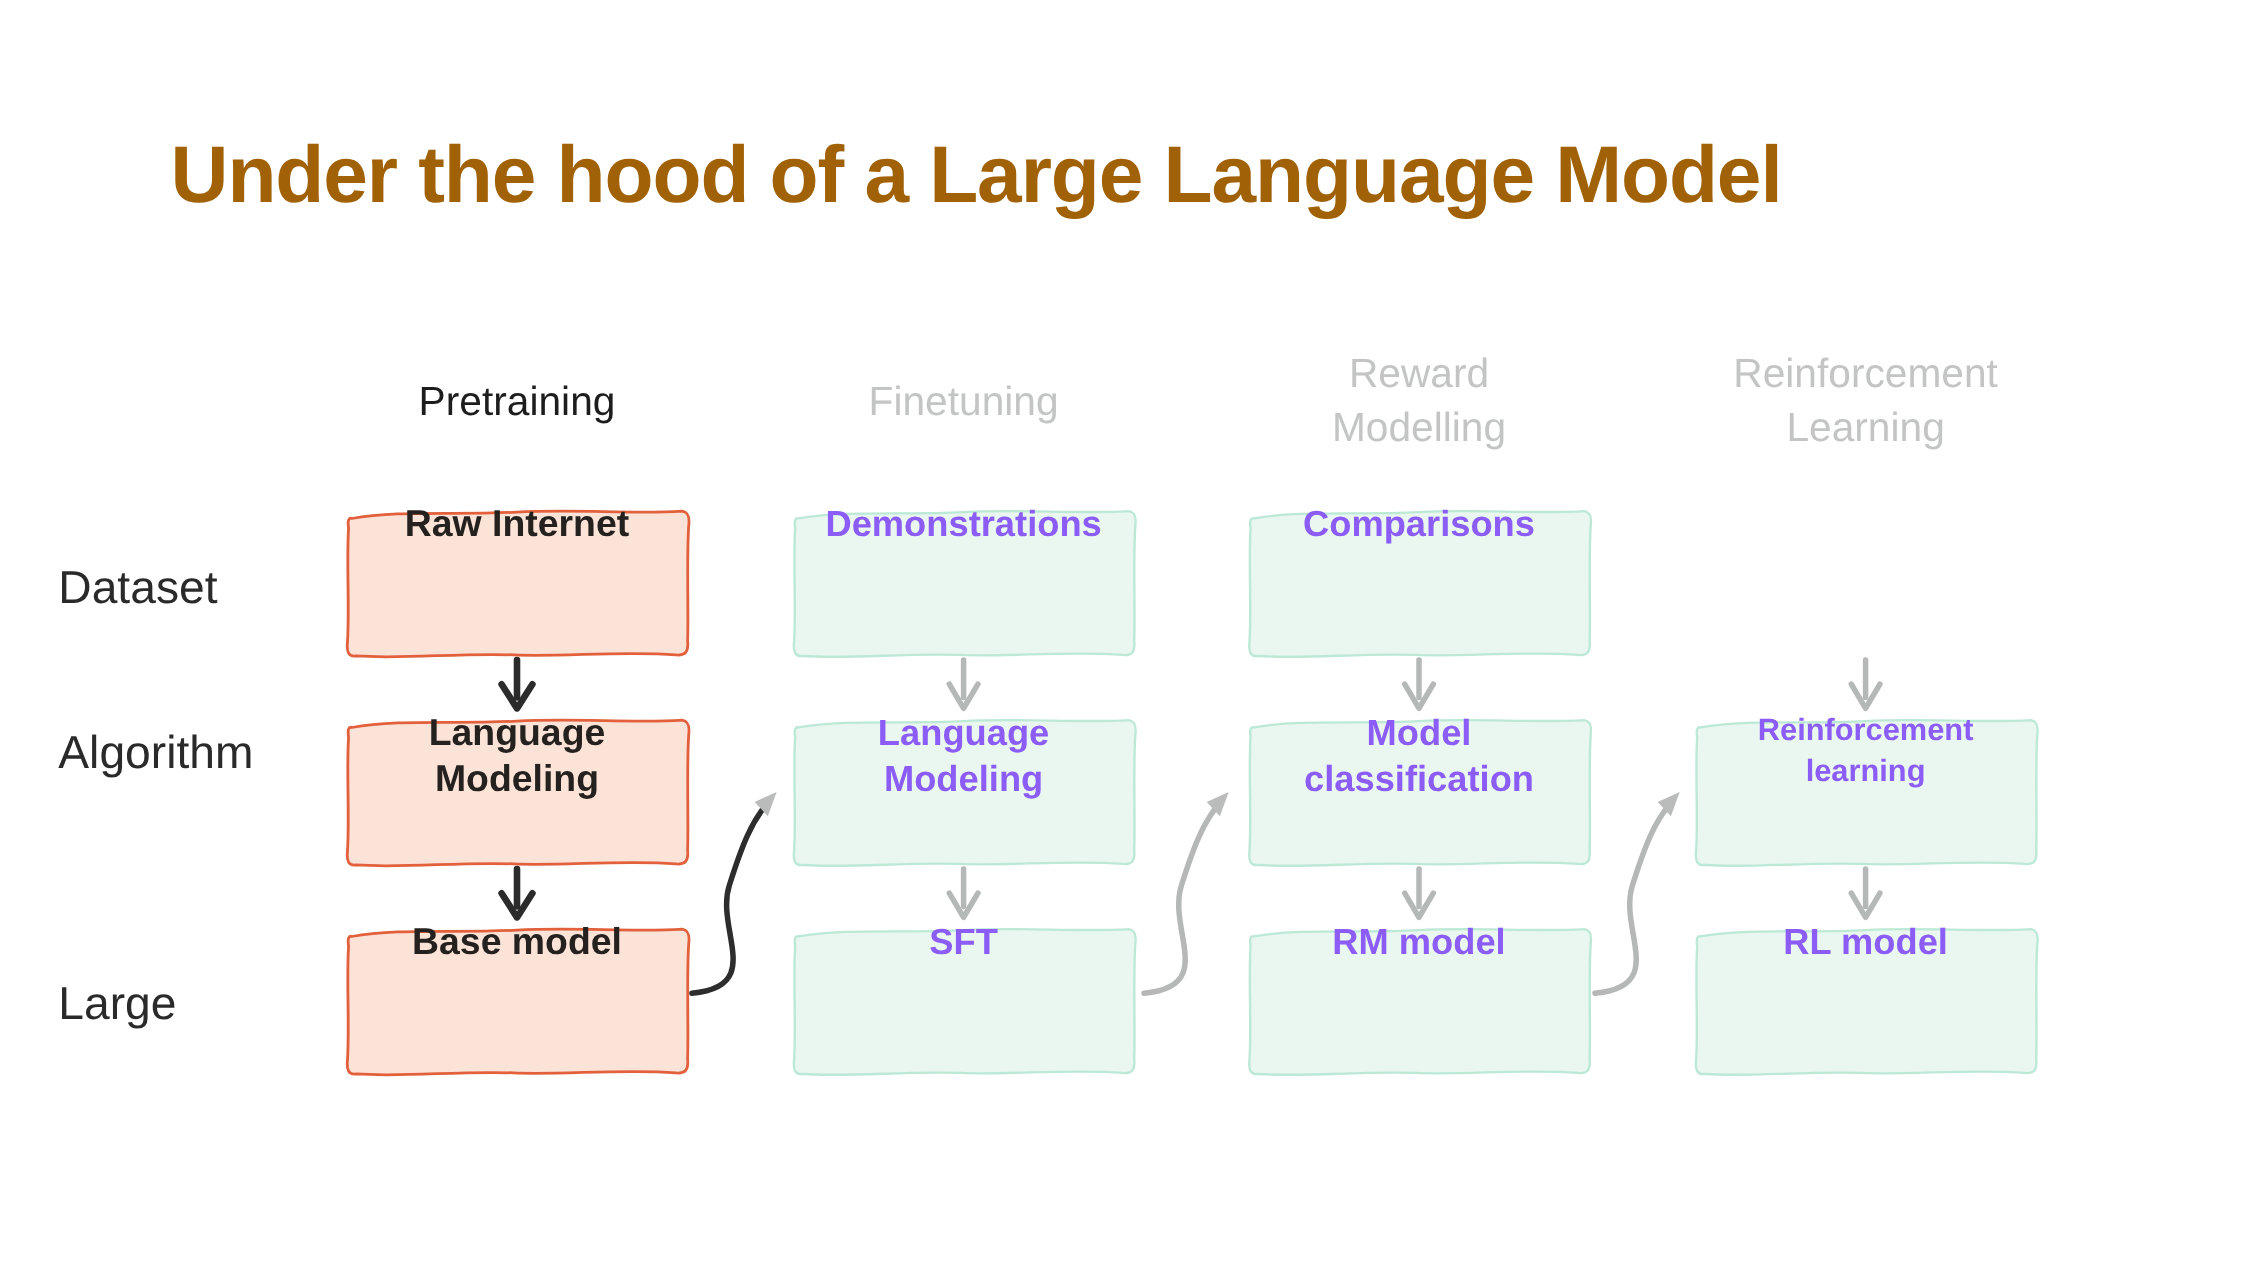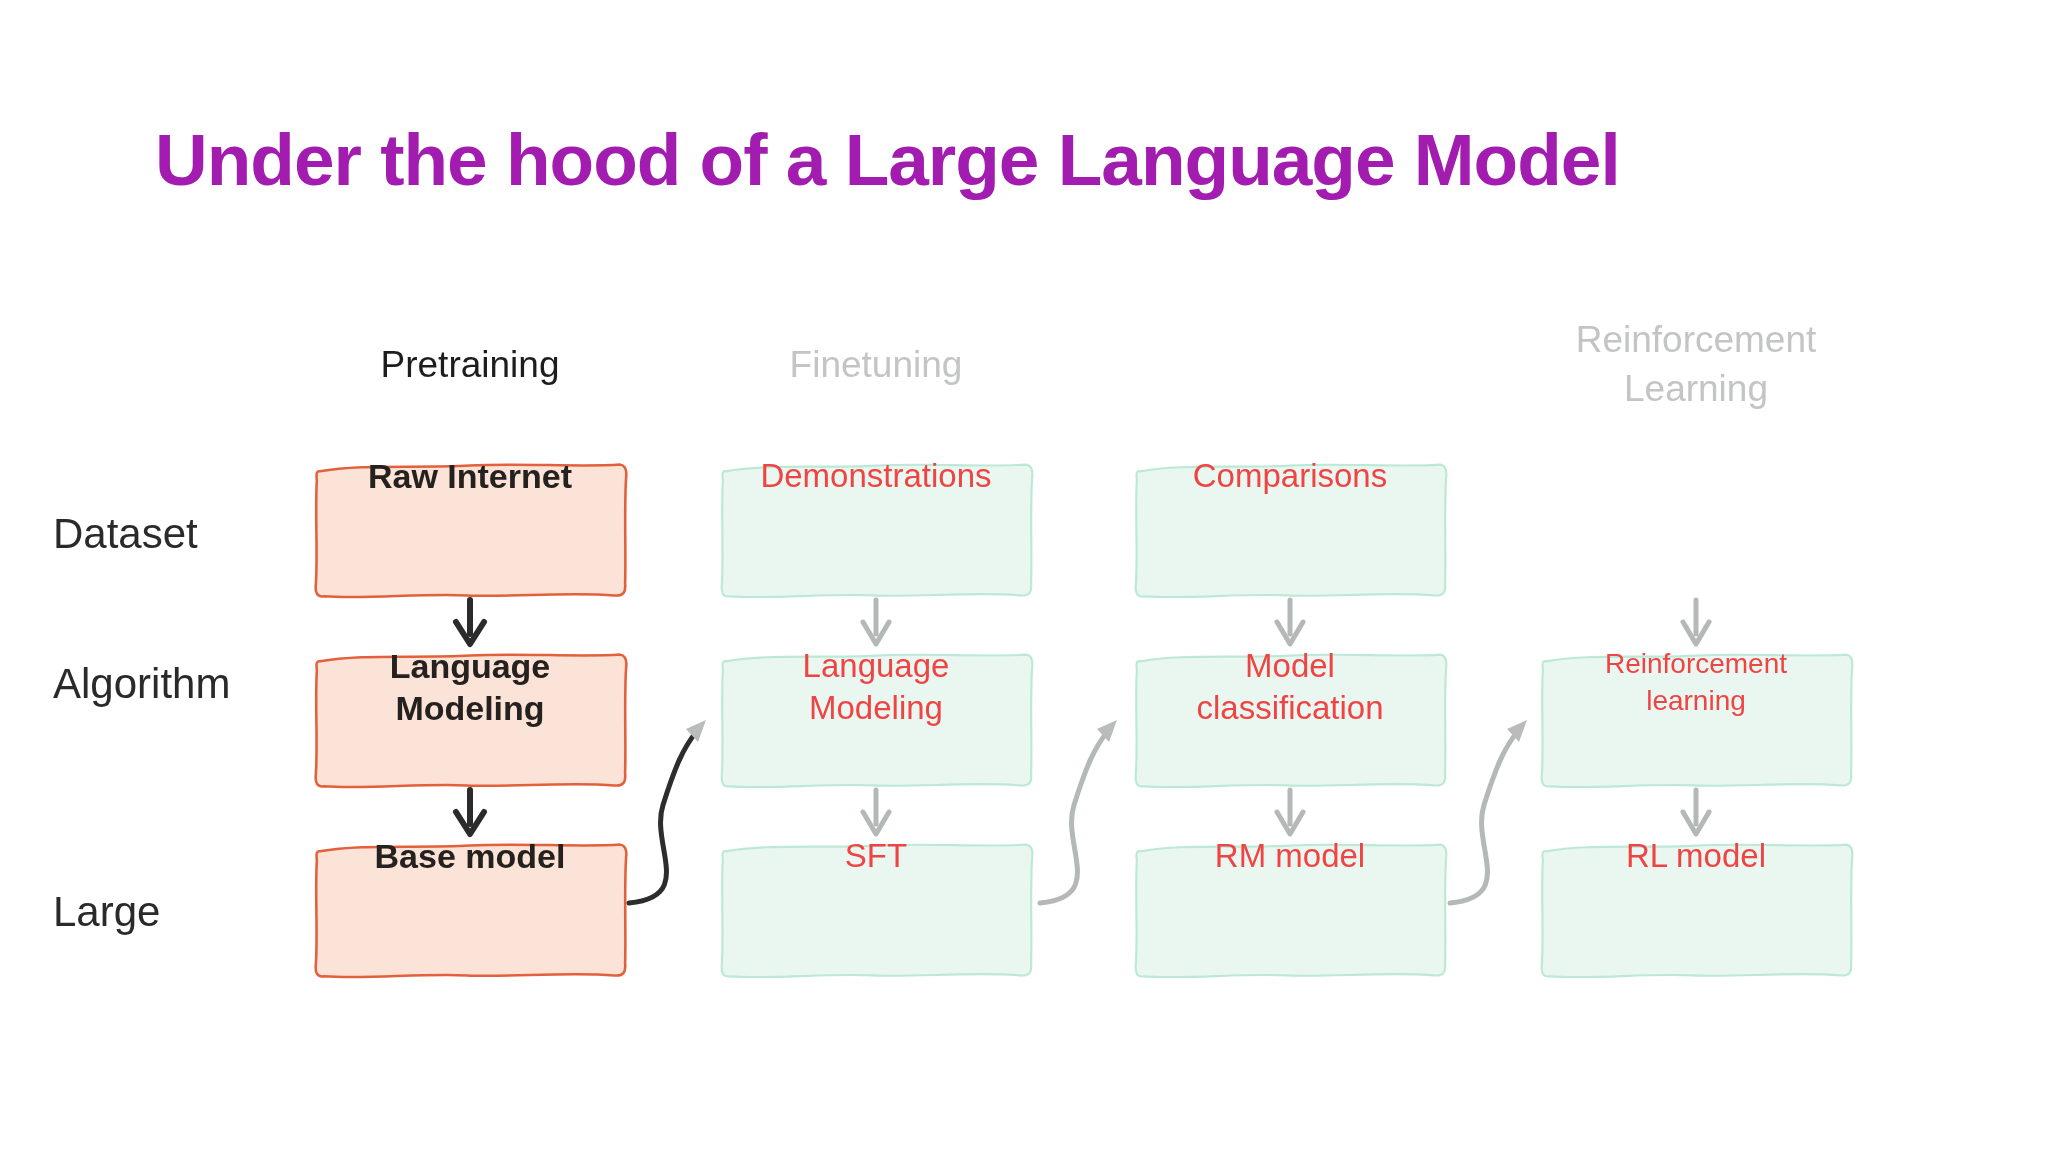--- a/index.html
+++ b/index.html
@@ -2,21 +2,21 @@
 <html><head>
 <meta charset="utf-8">
 <style>
   html,body { margin:0; padding:0; background:#ffffff; }
   .slide {
     position:relative; width:2048px; height:1152px; background:#ffffff;
     font-family:"Liberation Sans", sans-serif; overflow:hidden;
   }
   .title {
     position:absolute; left:155px; top:118px;
-    font-size:73px; font-weight:600; letter-spacing:-1px; color:#a21caf;
+    font-size:73px; font-weight:600; letter-spacing:-1px; color:#a16207;
     white-space:nowrap;
   }
   .header {
     position:absolute; top:314px; width:326px; height:100px;
     display:flex; flex-direction:column; justify-content:center;
     text-align:center; font-size:37px; line-height:49px; font-weight:400;
   }
   .header.active { color:#1d1d1d; }
   .header.faded  { color:#c3c5c4; }
   .rowlabel {
@@ -25,21 +25,21 @@
   }
   .box { position:absolute; width:326px; height:150px; }
   .box > svg.shape { position:absolute; left:0; top:0; width:100%; height:100%; }
   .shape-active use { fill:#fce3d8; stroke:#e2603b; stroke-width:2.6; stroke-linejoin:round; stroke-linecap:round; }
   .shape-faded  use { fill:#e9f7f0; stroke:#bce9d6; stroke-width:2.2; stroke-linejoin:round; stroke-linecap:round; }
   .box .lbl {
     position:absolute; inset:0; display:flex; flex-direction:column;
     align-items:center; text-align:center; line-height:42px;
   }
   .box.active .lbl { font-size:34px; font-weight:700; color:#24211e; }
-  .box.faded  .lbl { font-size:33px; font-weight:400; color:#ef4444; }
+  .box.faded  .lbl { font-size:33px; font-weight:700; color:#8b5cf6; }
   .box.small  .lbl { font-size:28px; line-height:37px; }
   
   .c1 { left:307px; }  .c2 { left:713px; }  .c3 { left:1127px; } .c4 { left:1533px; }
   .r1 { top:455px; }   .r2 { top:645px; }   .r3 { top:835px; }
   .overlay { position:absolute; left:0; top:0; width:2048px; height:1152px; pointer-events:none; }
   .arr-active { stroke:#2b2b2b; stroke-width:6; fill:none; stroke-linecap:round; stroke-linejoin:round; }
   .arr-faded  { stroke:#b4b8b6; stroke-width:5; fill:none; stroke-linecap:round; stroke-linejoin:round; }
   .conn-active { stroke:#2d2d2d; stroke-width:5; fill:none; stroke-linecap:round; }
   .conn-faded  { stroke:#b4b8b6; stroke-width:5; fill:none; stroke-linecap:round; }
   .conn-head { fill:#b9bcbb; stroke:none; }
@@ -56,20 +56,24 @@
   </svg>
 
   <div class="title">Under the hood of a Large Language Model</div>
 
   <div class="header active c1">
     <span>Pretraining</span>
   </div>
   <div class="header faded c2">
     <span>Finetuning</span>
   </div>
+  <div class="header faded c3">
+    <span>Reward</span>
+    <span>Modelling</span>
+  </div>
   <div class="header faded c4">
     <span>Reinforcement</span>
     <span>Learning</span>
   </div>
 
   <div class="rowlabel" style="top:510px">Dataset</div>
   <div class="rowlabel" style="top:660px">Algorithm</div>
   <div class="rowlabel" style="top:888px">Large</div>
 
   <div class="box active c1 r1">

